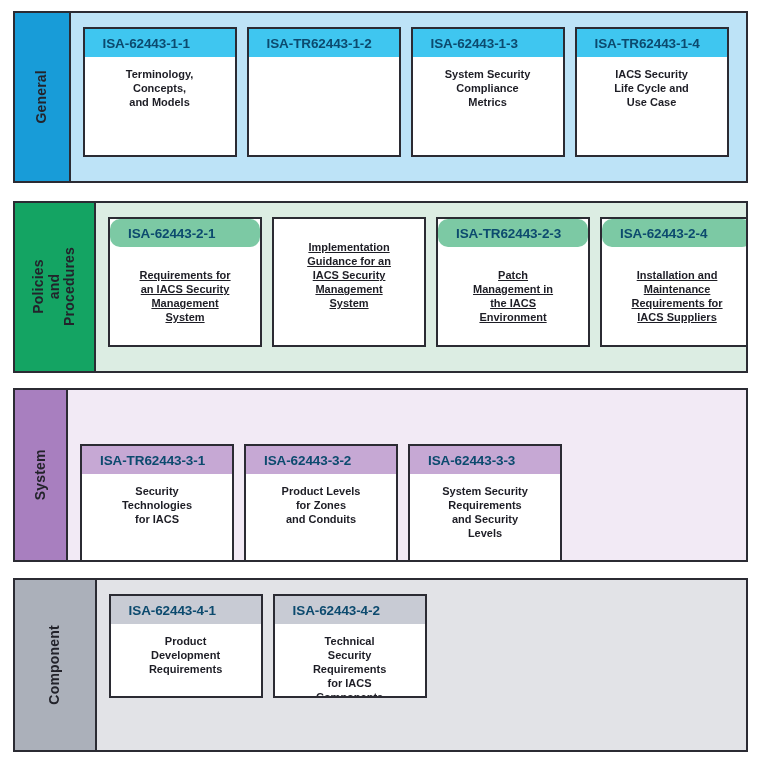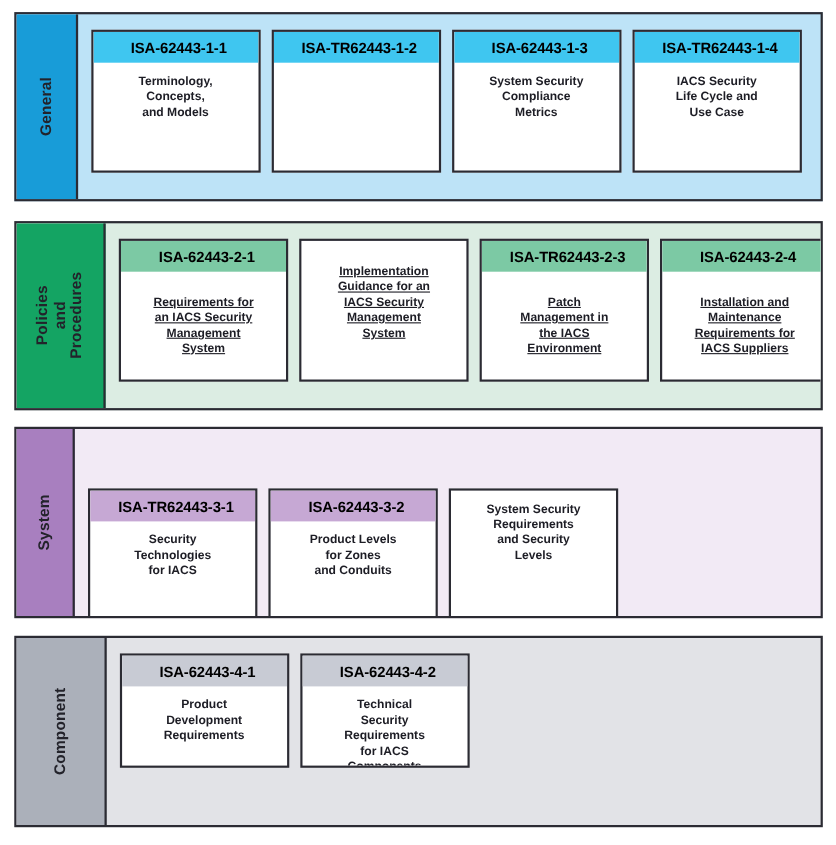--- a/index.html
+++ b/index.html
@@ -71,25 +71,24 @@
     width: 154px;
     border: 2px solid #2b2b33;
     background: #ffffff;
     display: flex;
     flex-direction: column;
     overflow: hidden;
   }
 
   .card-header {
     box-sizing: border-box;
-    text-align: center;
     font-size: 13.5px;
     font-weight: bold;
-    color: #000000;
-    padding: 7px 2px 6px 8px;
+    color: #0c4a6e;
+    padding: 7px 2px 6px 18px;
     letter-spacing: -0.1px;
     white-space: nowrap;
   }
 
   .card-body {
     flex: 1 1 auto;
     box-sizing: border-box;
     text-align: center;
     font-size: 11px;
     font-weight: bold;
@@ -102,21 +101,21 @@
   
   #band-general            { top: 11px;  height: 172px; background: #BDE3F7; }
   #band-general .band-label{ background: #189CD8; }
   #band-general .card      { height: 130px; }
   #band-general .card-header { background: #3FC6F0; }
 
   
   #band-policies             { top: 201px; height: 172px; background: #DCEDE3; }
   #band-policies .band-label { background: #14A463; }
   #band-policies .card       { height: 130px; }
-  #band-policies .card-header{ background: #7CC9A4; }
+  #band-policies .card-header{ background: #7CC9A4; border-radius: 10px; }
   #band-policies .card-body  { padding-top: 21px; text-decoration: underline; }
 
   
   #band-system             { top: 388px; height: 174px; background: #F2EAF5; }
   #band-system .band-label { background: #A87FBF; }
   #band-system .card       { height: 132px; margin-top: 40px; }
   #band-system .card-header{ background: #C6A8D4; }
 
   
   #band-component             { top: 578px; height: 174px; background: #E2E3E7; }
@@ -219,20 +218,21 @@
       </div>
 
       <div class="card">
         <div class="card-header">ISA-62443-3-2</div>
         <div class="card-body">Product Levels
 for Zones
 and Conduits</div>
       </div>
 
       <div class="card">
+        <div class="card-header">ISA-62443-3-3</div>
         <div class="card-body">System Security
 Requirements
 and Security
 Levels</div>
       </div>
 
     </div>
   </div>
 
   <div class="band" id="band-component">

